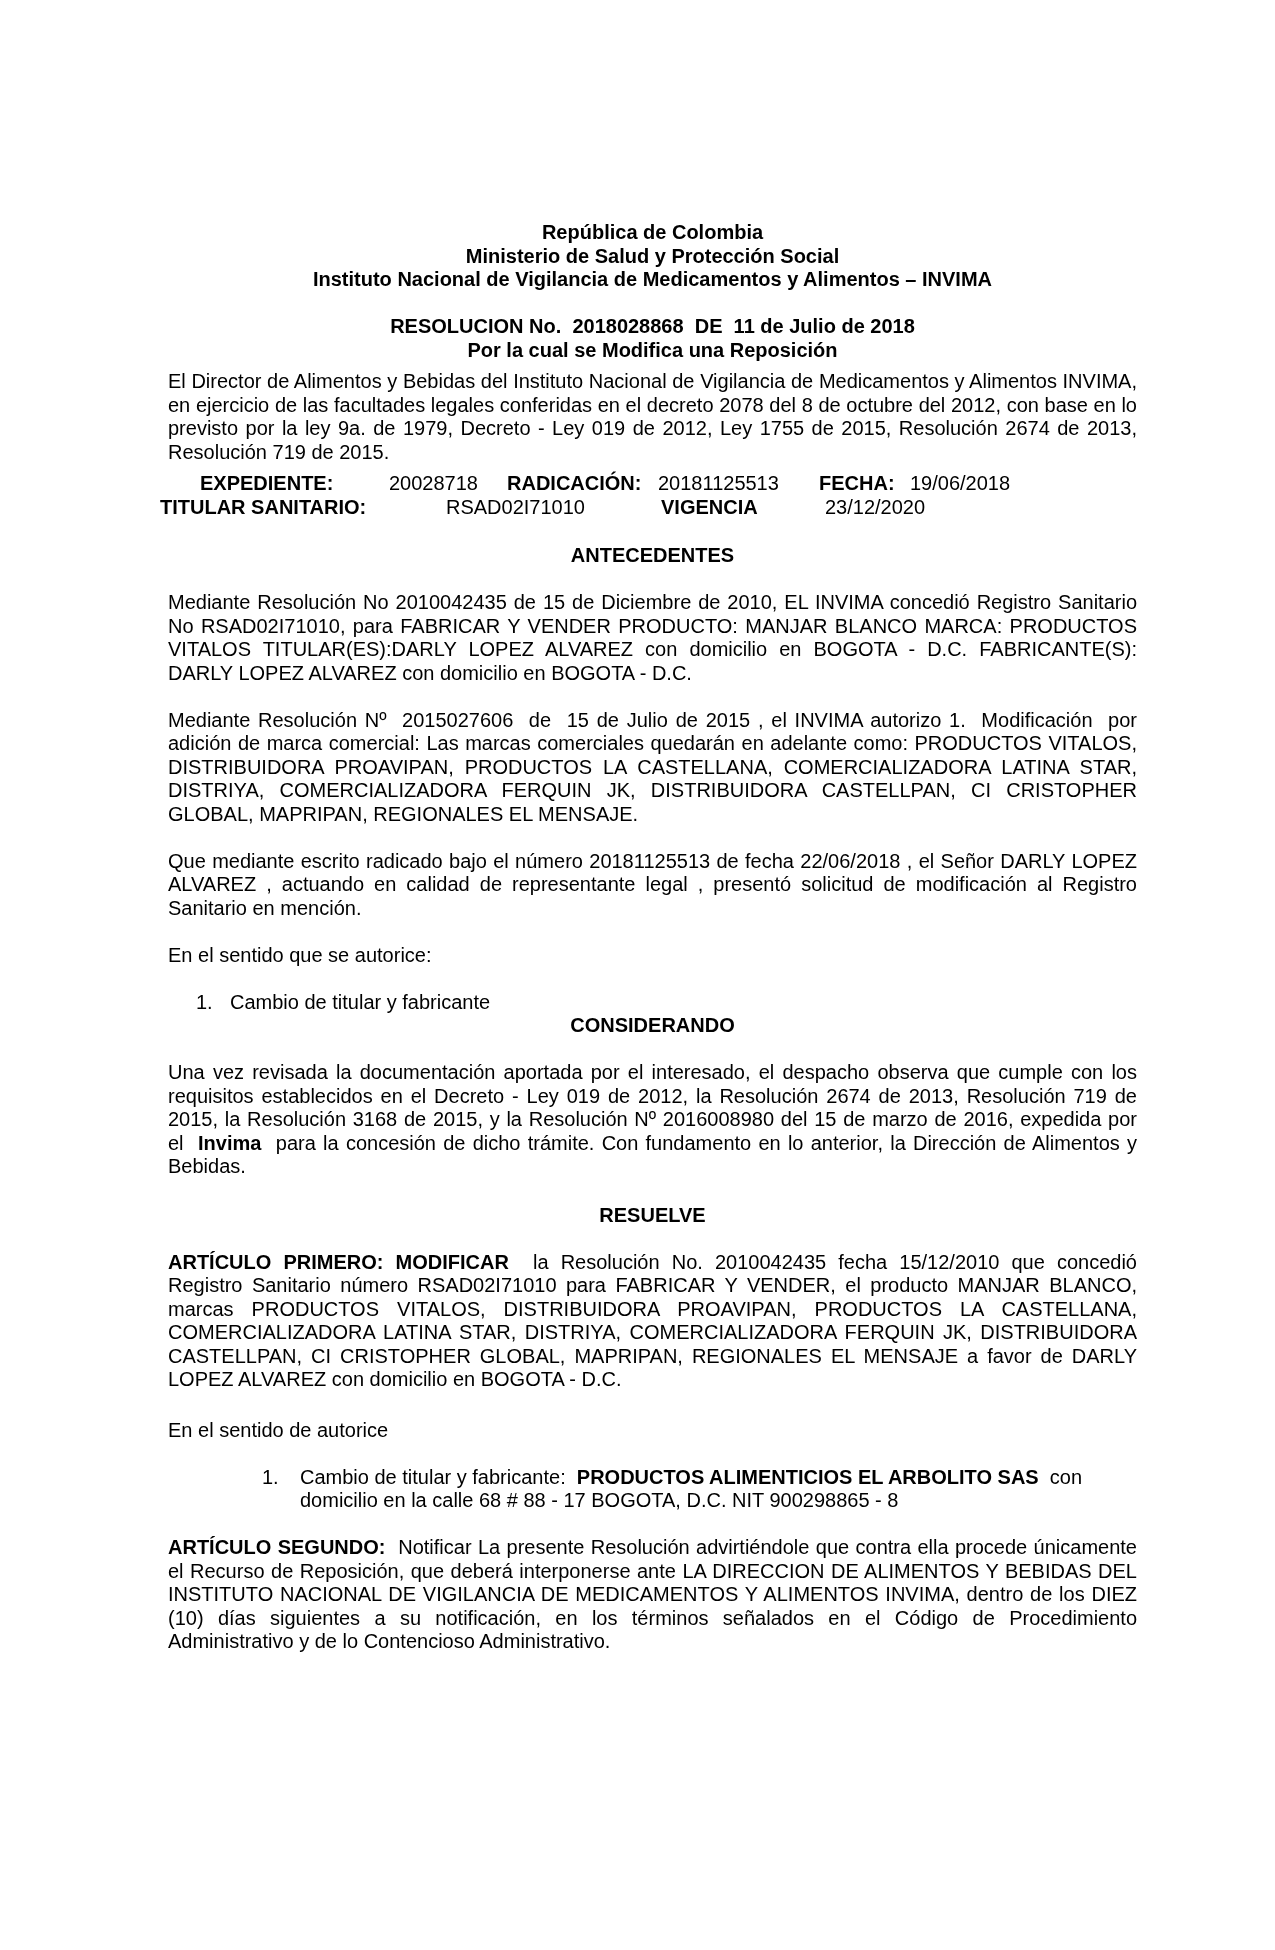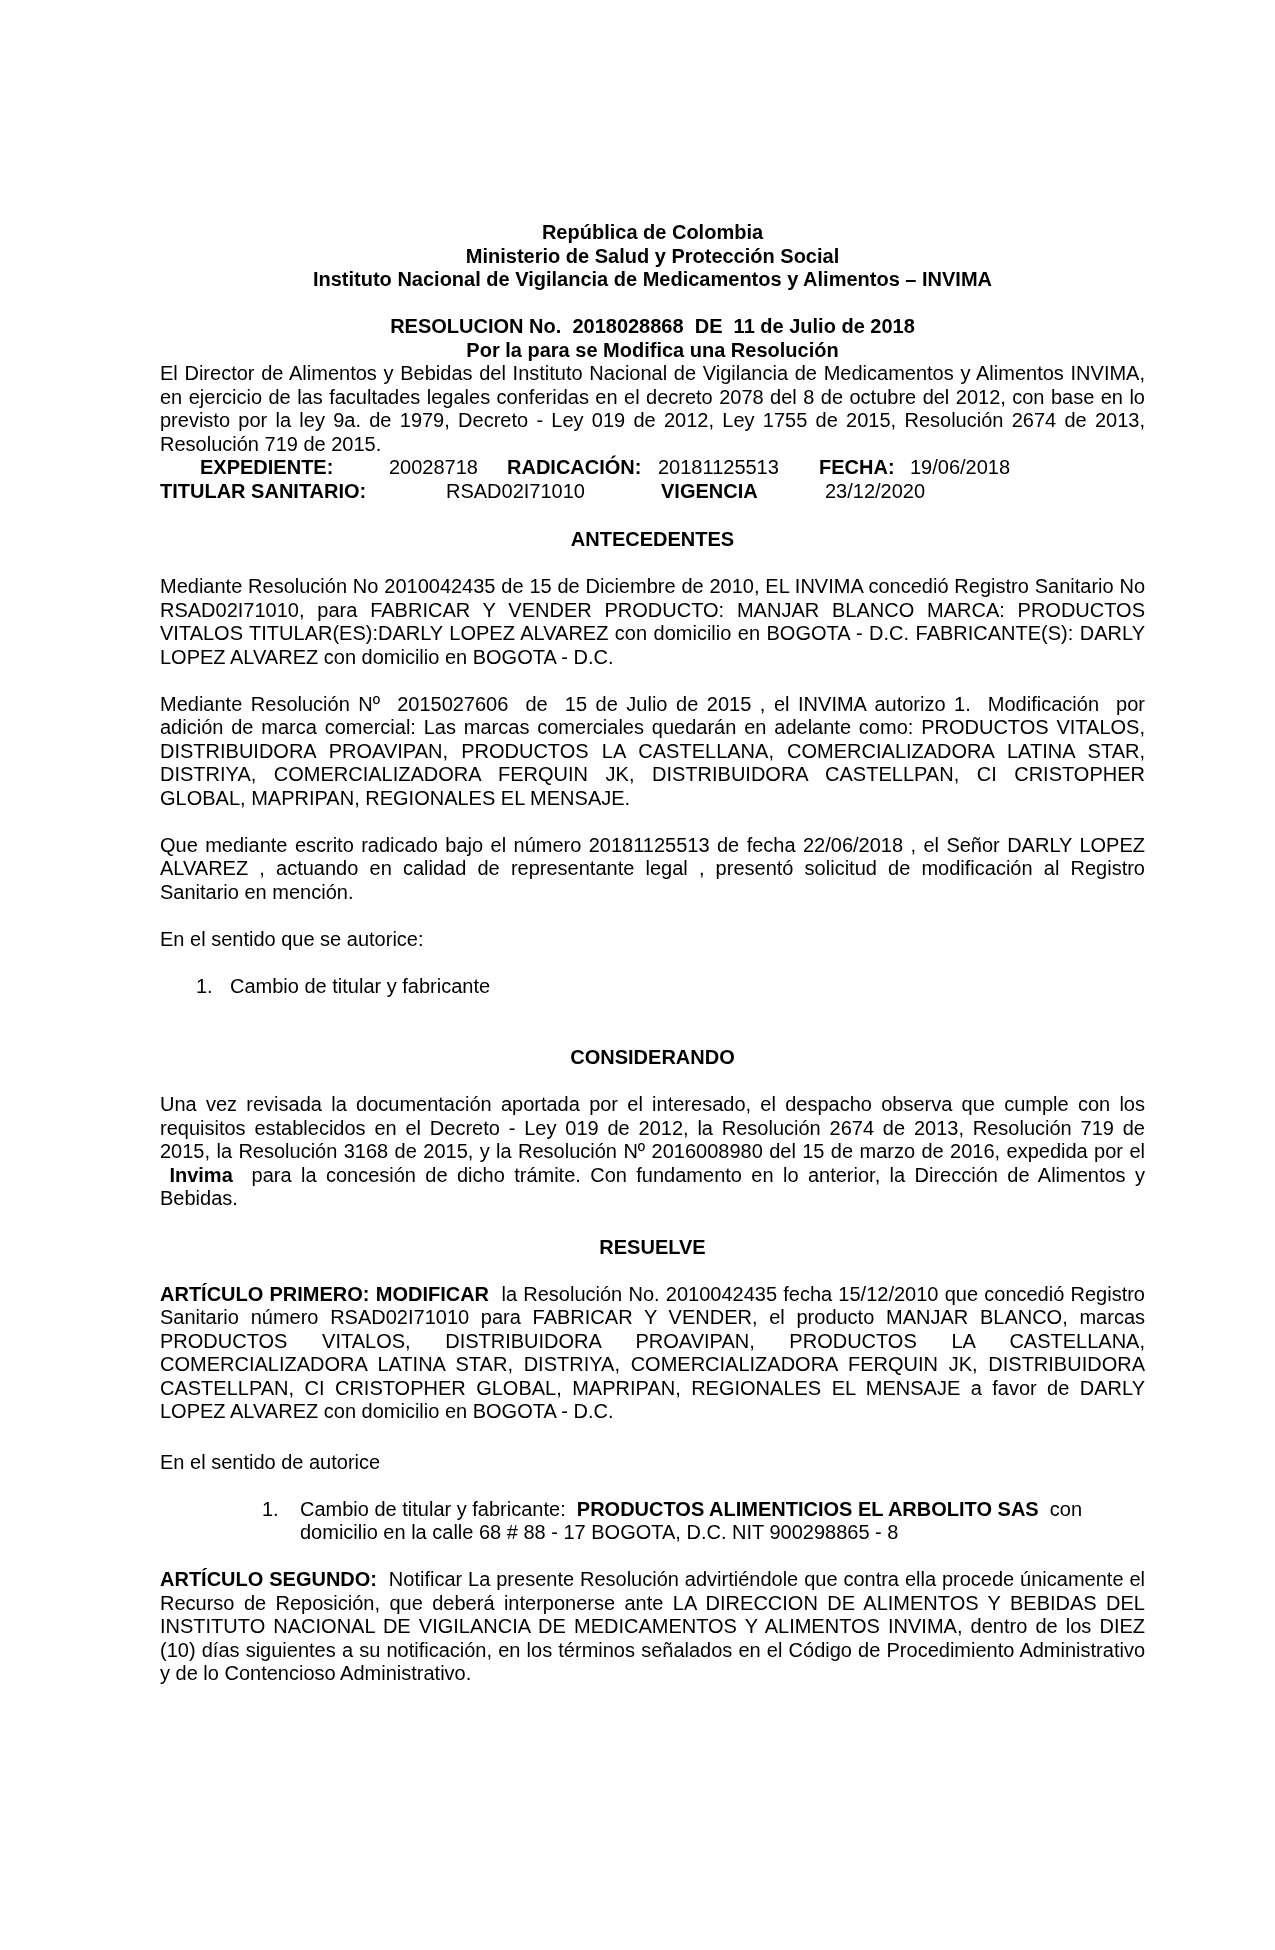--- a/index.html
+++ b/index.html
@@ -21,25 +21,25 @@
     top: 221px;
     width: 985px;
     font-size: 20px;
     line-height: 23.5px;
   }
   .center-bold {
     text-align: center;
     font-weight: bold;
     margin: 0;
   }
-  p { margin: 0; }
+  p { margin: 8px; }
   .just { text-align: justify; }
   .gap-1 { margin-top: 23.5px; }
   .gap-heading { margin-top: 25px; }
-  .gap-2 { margin-top: 48px; }
+  .gap-2 { }
   .gap-art { margin-top: 27px; }
   .fileinfo-row {
     position: relative;
     height: 23.5px;
   }
   .fileinfo-row span { position: absolute; white-space: nowrap; }
   .fi-bold { font-weight: bold; }
   .r1-label1 { left: 0; margin-left: 40px; }
   .r1-value1 { left: 229px; }
   .r1-label2 { left: 347px; }
@@ -66,21 +66,21 @@
 </head>
 <body>
 
 <div class="doc-content">
 
   <p class="center-bold">República de Colombia</p>
   <p class="center-bold">Ministerio de Salud y Protección Social</p>
   <p class="center-bold">Instituto Nacional de Vigilancia de Medicamentos y Alimentos – INVIMA</p>
 
   <p class="center-bold gap-1">RESOLUCION No.&nbsp; 2018028868&nbsp; DE&nbsp; 11 de Julio de 2018</p>
-  <p class="center-bold">Por la para se Modifica una Resolución</p>
+  <p class="center-bold">Por la cual se Modifica una Reposición</p>
 
   <p class="just">El Director de Alimentos y Bebidas del Instituto Nacional de Vigilancia de Medicamentos y Alimentos INVIMA, en ejercicio de las facultades legales conferidas en el decreto 2078 del 8 de octubre del 2012, con base en lo previsto por la ley 9a. de 1979, Decreto - Ley 019 de 2012, Ley 1755 de 2015, Resolución 2674 de 2013, Resolución 719 de 2015.</p>
 
   <div class="fileinfo-row">
     <span class="fi-bold r1-label1">EXPEDIENTE:</span>
     <span class="r1-value1">20028718</span>
     <span class="fi-bold r1-label2">RADICACIÓN:</span>
     <span class="r1-value2">20181125513</span>
     <span class="fi-bold r1-label3">FECHA:</span>
     <span class="r1-value3">19/06/2018</span>

